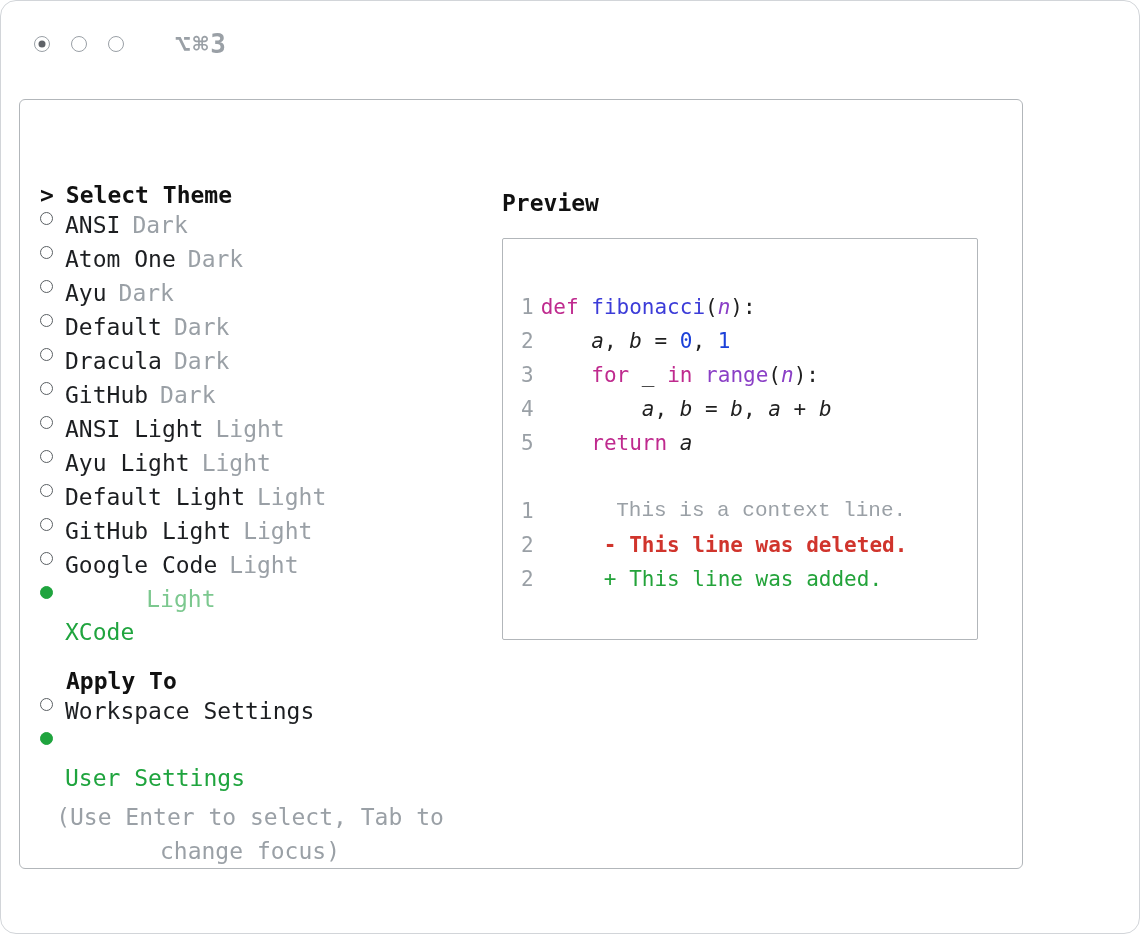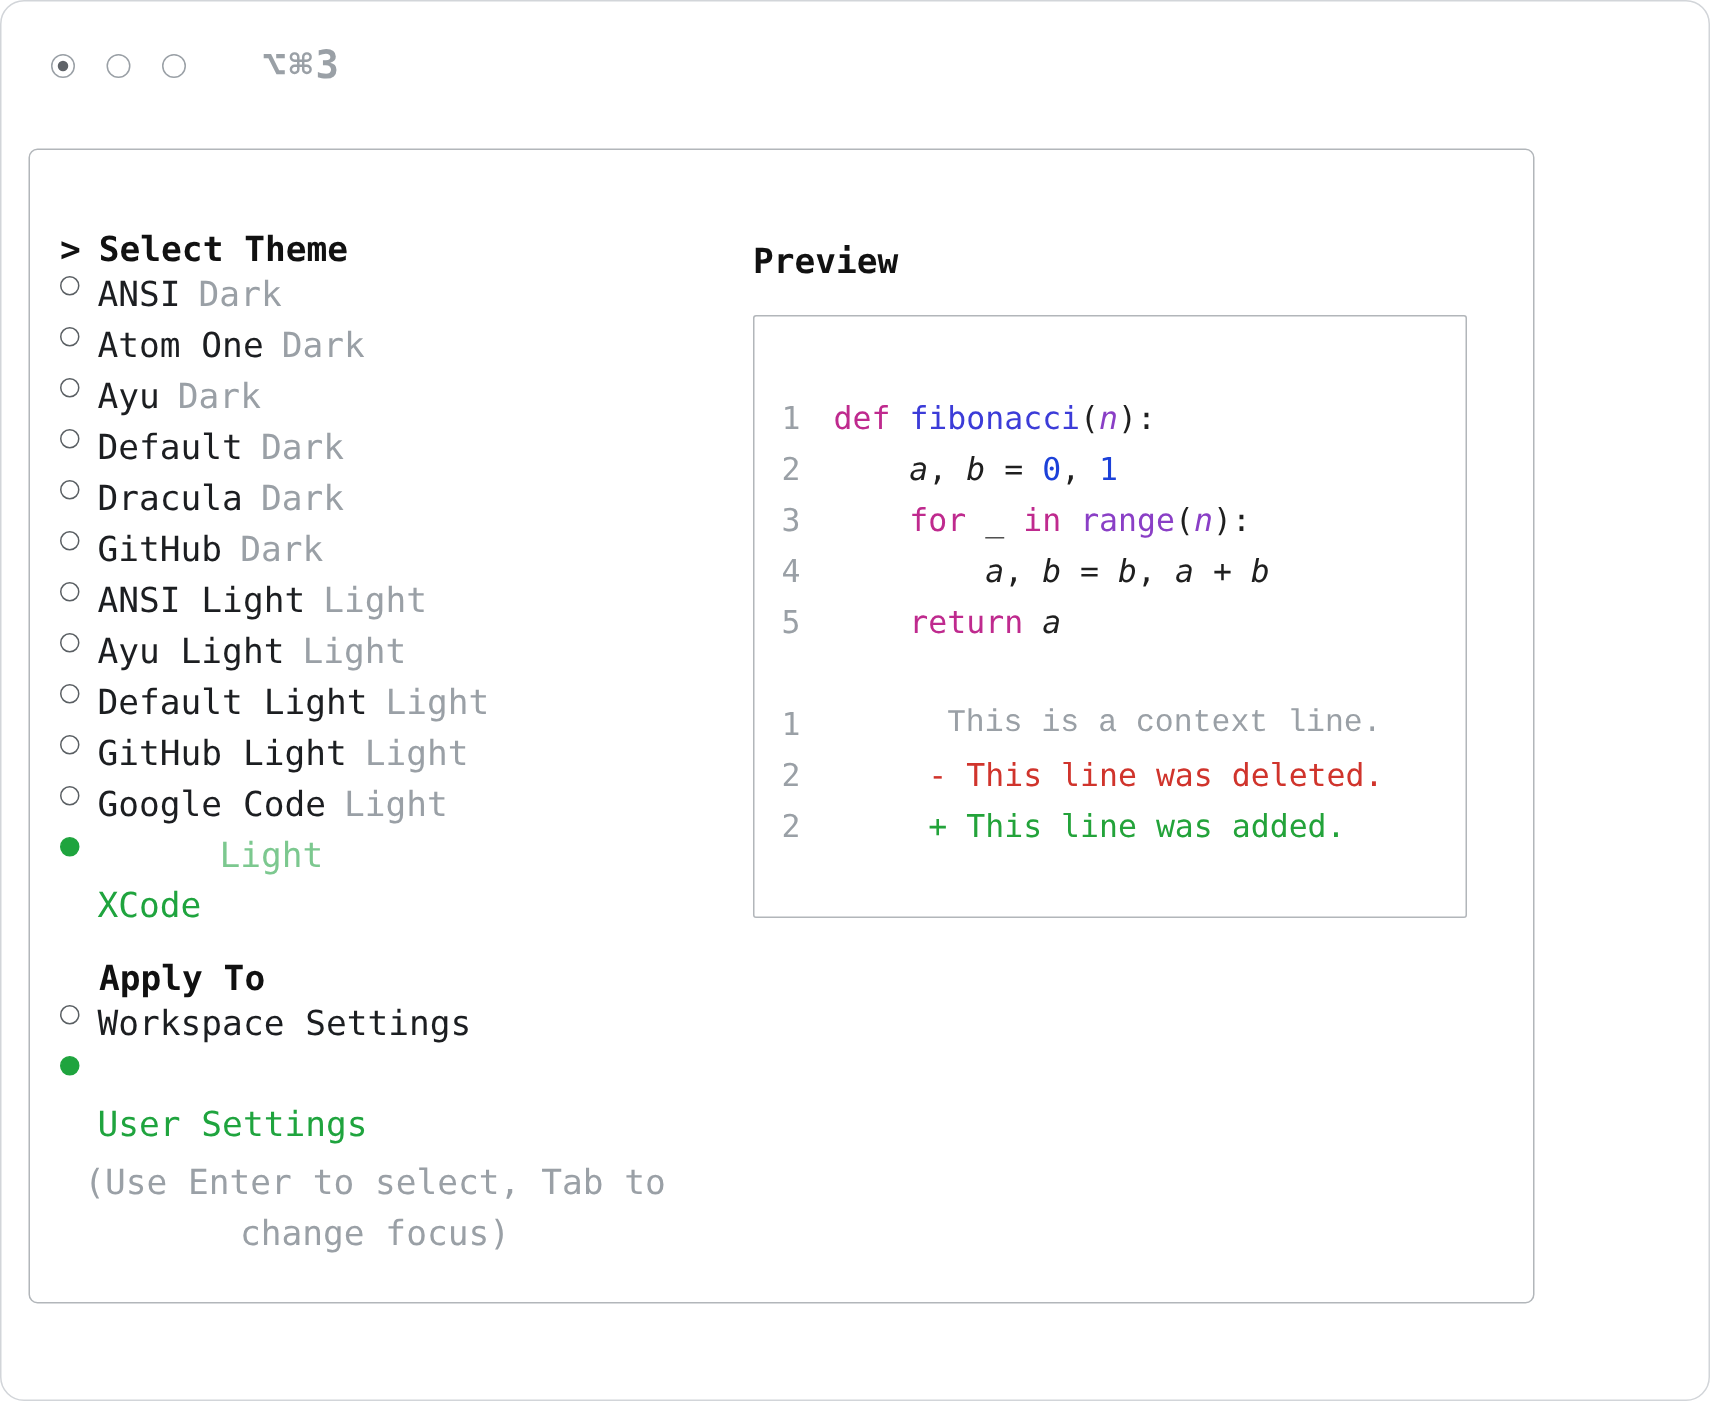--- a/index.html
+++ b/index.html
@@ -35,20 +35,21 @@
   
   .panel{
     position:absolute;left:18px;top:98px;width:1004px;height:770px;
     border:1px solid var(--border);border-radius:6px;background:#fff;
   }
   .left-col{position:absolute;left:20px;top:50px;width:430px;}
   .right-col{position:absolute;left:482px;top:58px;width:500px;}
   .section-title{
     height:34px;line-height:34px;font-size:23px;font-weight:700;color:#111;
     white-space:pre;
+    margin-top:28px;
   }
   .prompt{margin-right:12px;font-weight:700;}
   .list-item{
     display:flex;height:34px;font-size:23px;cursor:default;
   }
   .radio{
     width:13px;height:13px;border:1.5px solid #5a5f63;border-radius:50%;
     display:inline-block;flex:0 0 auto;margin-right:12px;background:#fff;
   }
   .radio.sel{background:var(--selected-green);border-color:var(--selected-green);}
@@ -63,31 +64,31 @@
   
   .preview-box{
     margin-top:18px;width:476px;height:402px;
     border:1px solid var(--border);border-radius:2px;background:#fff;
     padding:51px 0 0 18px;overflow:hidden;
   }
   .code-line,.diff-line{
     height:34px;line-height:34px;font-size:21px;display:flex;white-space:pre;
   }
   .lnum{color:var(--line-number);flex:0 0 auto;}
-  .lcontent{white-space:pre;margin-left:22px;}
+  .lcontent{white-space:pre;margin-left:7px;}
   .tok-kw{color:var(--keyword);}
   .tok-fn{color:var(--function-name);}
   .tok-n{color:var(--number);}
   .tok-b{color:var(--builtin);}
   .tok-pa{color:var(--param);font-style:italic;}
   .tok-v{color:var(--variable);font-style:italic;}
   .tok-p{color:var(--plain);}
   .diff-block{margin-top:34px;}
   .diff-line.context .lcontent{color:var(--diff-context);font-family:Liberation Mono, monospace;}
-  .diff-line.deleted .lcontent{color:var(--diff-deleted);}
+  .diff-line.deleted .lcontent{color:var(--diff-deleted);font-weight:bold;}
   .diff-line.added .lcontent{color:var(--diff-added);}
 </style>
 </head>
 <body>
 
 <div class="window">
 
   <div class="titlebar">
     <span class="light light-active"></span>
     <span class="light"></span>

